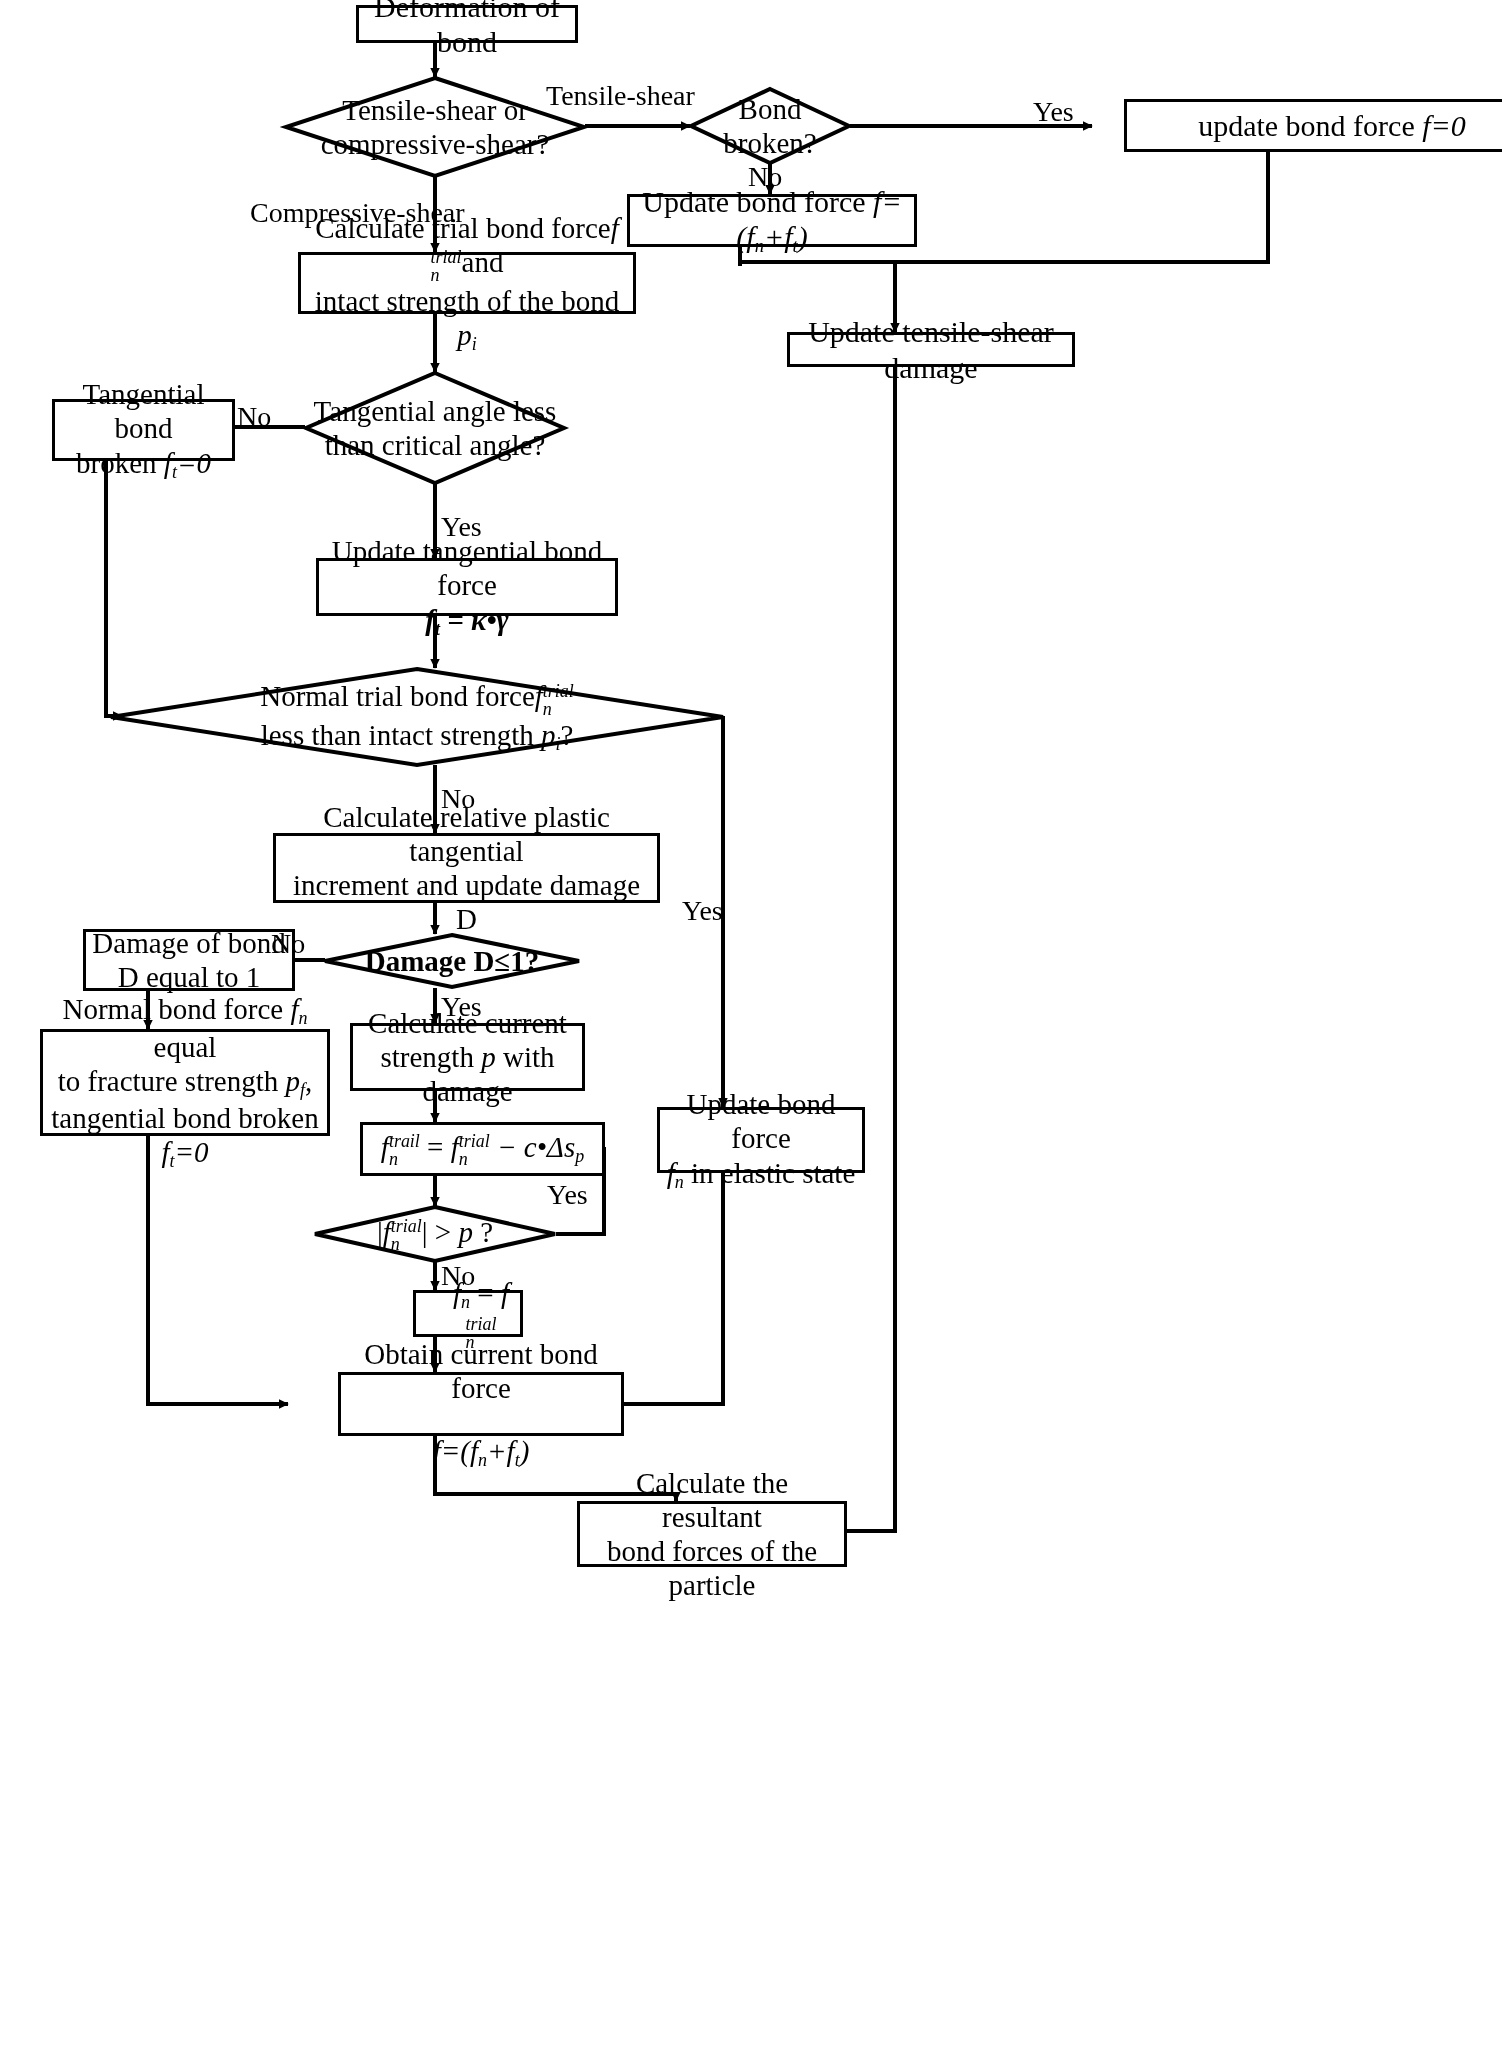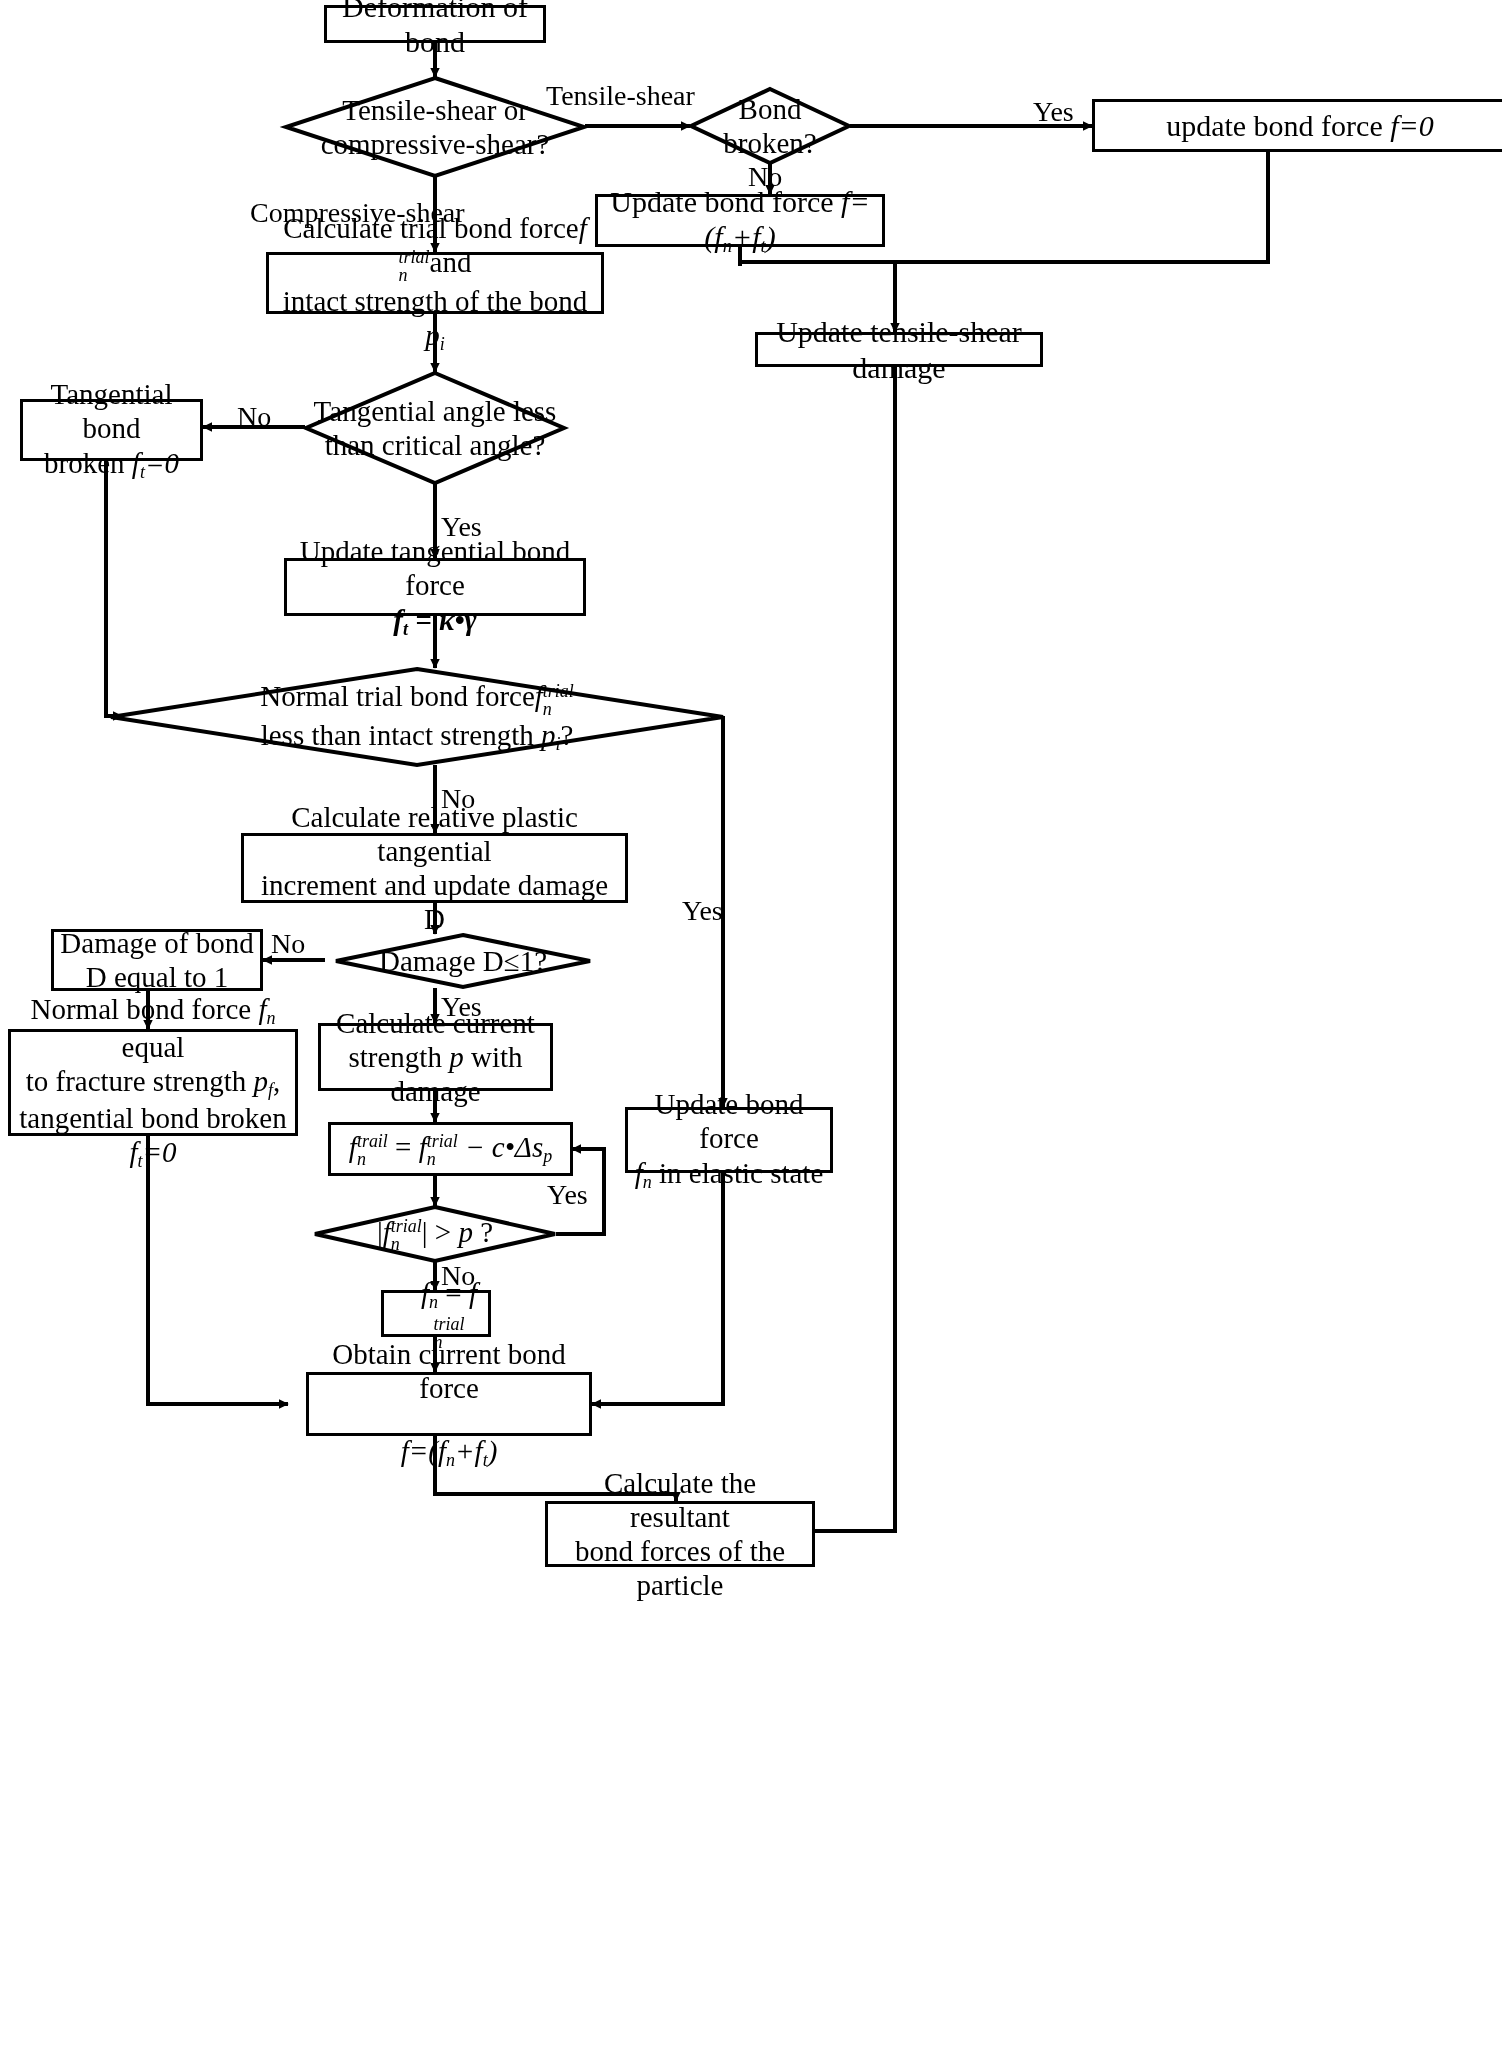--- a/index.html
+++ b/index.html
@@ -31,20 +31,21 @@
     display: flex;
     align-items: center;
     justify-content: center;
     text-align: center;
     line-height: 1.18;
   }
   .box {
     border: 3px solid #000;
     background: #fff;
     padding: 2px 6px;
+    margin-left: 32px;
   }
   .diamond-wrap {
     position: absolute;
     display: flex;
     align-items: center;
     justify-content: center;
     text-align: center;
   }
   .diamond-wrap > svg {
     position: absolute;
@@ -233,21 +234,21 @@
         <span>less than intact strength </span><i class="v">p</i><sub>i</sub><span>?</span>
       </div>
     </div>
   </div>
 
   <div class="node box fs29" style="left:241px; top:833px; width:387px; height:70px; flex-direction:column;">
     <div>Calculate relative plastic tangential</div>
     <div>increment and update  damage D</div>
   </div>
 
-  <div class="diamond-wrap" style="left:335px; top:934px; width:256px; height:54px;">
+  <div class="diamond-wrap" style="left:324px; top:934px; width:256px; height:54px;font-weight:bold;">
     <svg width="256" height="54">
       <polygon points="128,1 255,27 128,53 1,27" fill="#fff" stroke="#000" stroke-width="4"></polygon>
     </svg>
     <div class="diamond-label fs29">Damage D≤1?</div>
   </div>
 
   <div class="node box fs29" style="left:51px; top:929px; width:212px; height:62px; flex-direction:column;">
     <div>Damage of bond</div>
     <div>D equal to 1</div>
   </div>

